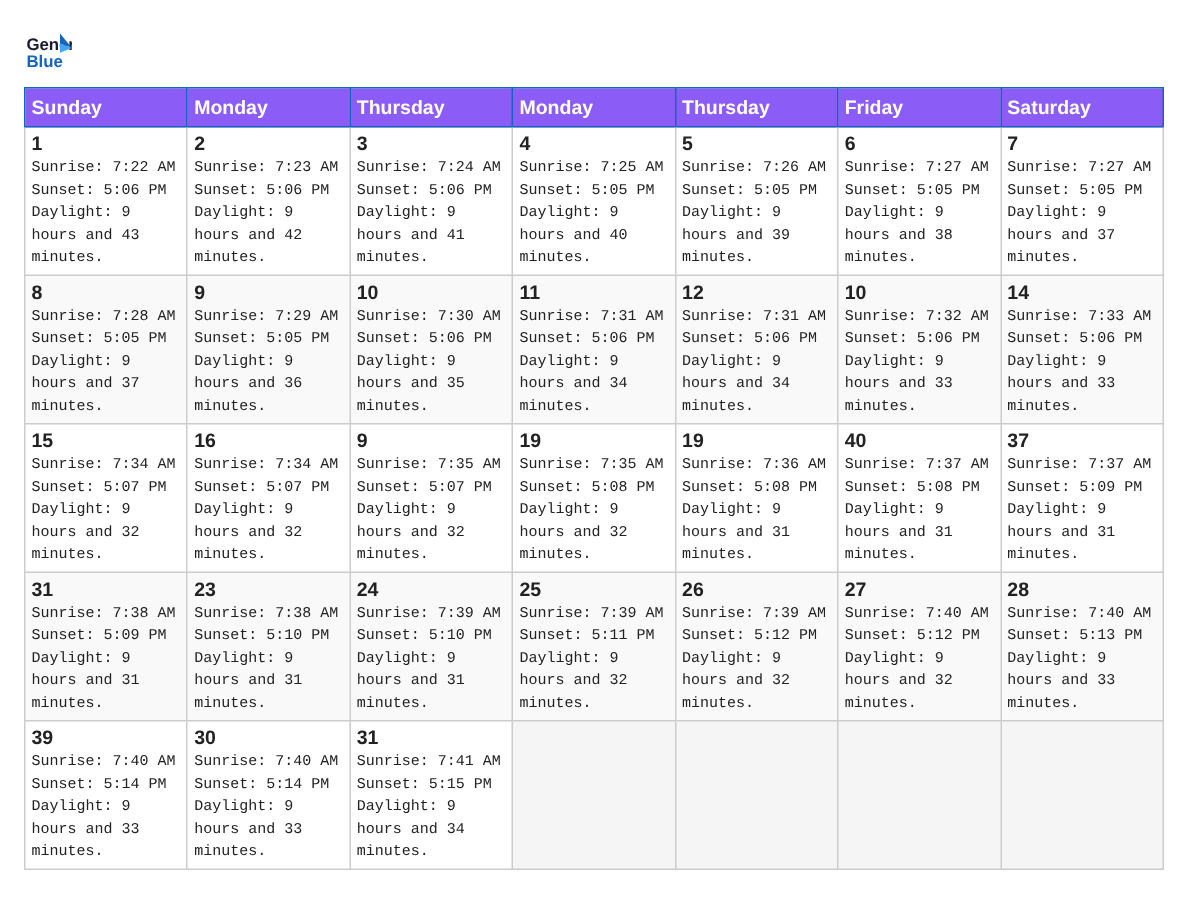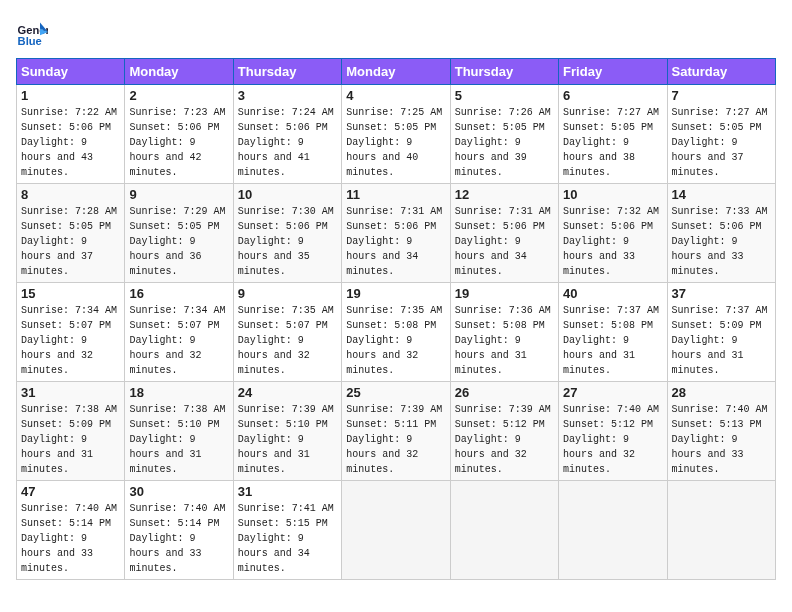--- a/index.html
+++ b/index.html
@@ -144,29 +144,29 @@
           <td><span class="day-num">15</span><span class="day-info">Sunrise: 7:34 AM<br>Sunset: 5:07 PM<br>Daylight: 9 hours and 32 minutes.</span></td>
           <td><span class="day-num">16</span><span class="day-info">Sunrise: 7:34 AM<br>Sunset: 5:07 PM<br>Daylight: 9 hours and 32 minutes.</span></td>
           <td><span class="day-num">9</span><span class="day-info">Sunrise: 7:35 AM<br>Sunset: 5:07 PM<br>Daylight: 9 hours and 32 minutes.</span></td>
           <td><span class="day-num">19</span><span class="day-info">Sunrise: 7:35 AM<br>Sunset: 5:08 PM<br>Daylight: 9 hours and 32 minutes.</span></td>
           <td><span class="day-num">19</span><span class="day-info">Sunrise: 7:36 AM<br>Sunset: 5:08 PM<br>Daylight: 9 hours and 31 minutes.</span></td>
           <td><span class="day-num">40</span><span class="day-info">Sunrise: 7:37 AM<br>Sunset: 5:08 PM<br>Daylight: 9 hours and 31 minutes.</span></td>
           <td><span class="day-num">37</span><span class="day-info">Sunrise: 7:37 AM<br>Sunset: 5:09 PM<br>Daylight: 9 hours and 31 minutes.</span></td>
         </tr>
         <tr>
           <td><span class="day-num">31</span><span class="day-info">Sunrise: 7:38 AM<br>Sunset: 5:09 PM<br>Daylight: 9 hours and 31 minutes.</span></td>
-          <td><span class="day-num">18</span><span class="day-info">Sunrise: 7:38 AM<br>Sunset: 5:10 PM<br>Daylight: 9 hours and 31 minutes.</span></td>
+          <td><span class="day-num">23</span><span class="day-info">Sunrise: 7:38 AM<br>Sunset: 5:10 PM<br>Daylight: 9 hours and 31 minutes.</span></td>
           <td><span class="day-num">24</span><span class="day-info">Sunrise: 7:39 AM<br>Sunset: 5:10 PM<br>Daylight: 9 hours and 31 minutes.</span></td>
           <td><span class="day-num">25</span><span class="day-info">Sunrise: 7:39 AM<br>Sunset: 5:11 PM<br>Daylight: 9 hours and 32 minutes.</span></td>
           <td><span class="day-num">26</span><span class="day-info">Sunrise: 7:39 AM<br>Sunset: 5:12 PM<br>Daylight: 9 hours and 32 minutes.</span></td>
           <td><span class="day-num">27</span><span class="day-info">Sunrise: 7:40 AM<br>Sunset: 5:12 PM<br>Daylight: 9 hours and 32 minutes.</span></td>
           <td><span class="day-num">28</span><span class="day-info">Sunrise: 7:40 AM<br>Sunset: 5:13 PM<br>Daylight: 9 hours and 33 minutes.</span></td>
         </tr>
         <tr>
-          <td><span class="day-num">47</span><span class="day-info">Sunrise: 7:40 AM<br>Sunset: 5:14 PM<br>Daylight: 9 hours and 33 minutes.</span></td>
+          <td><span class="day-num">39</span><span class="day-info">Sunrise: 7:40 AM<br>Sunset: 5:14 PM<br>Daylight: 9 hours and 33 minutes.</span></td>
           <td><span class="day-num">30</span><span class="day-info">Sunrise: 7:40 AM<br>Sunset: 5:14 PM<br>Daylight: 9 hours and 33 minutes.</span></td>
           <td><span class="day-num">31</span><span class="day-info">Sunrise: 7:41 AM<br>Sunset: 5:15 PM<br>Daylight: 9 hours and 34 minutes.</span></td>
           <td class="empty"></td>
           <td class="empty"></td>
           <td class="empty"></td>
           <td class="empty"></td>
         </tr>
       </tbody>
   </table>
 </div>

